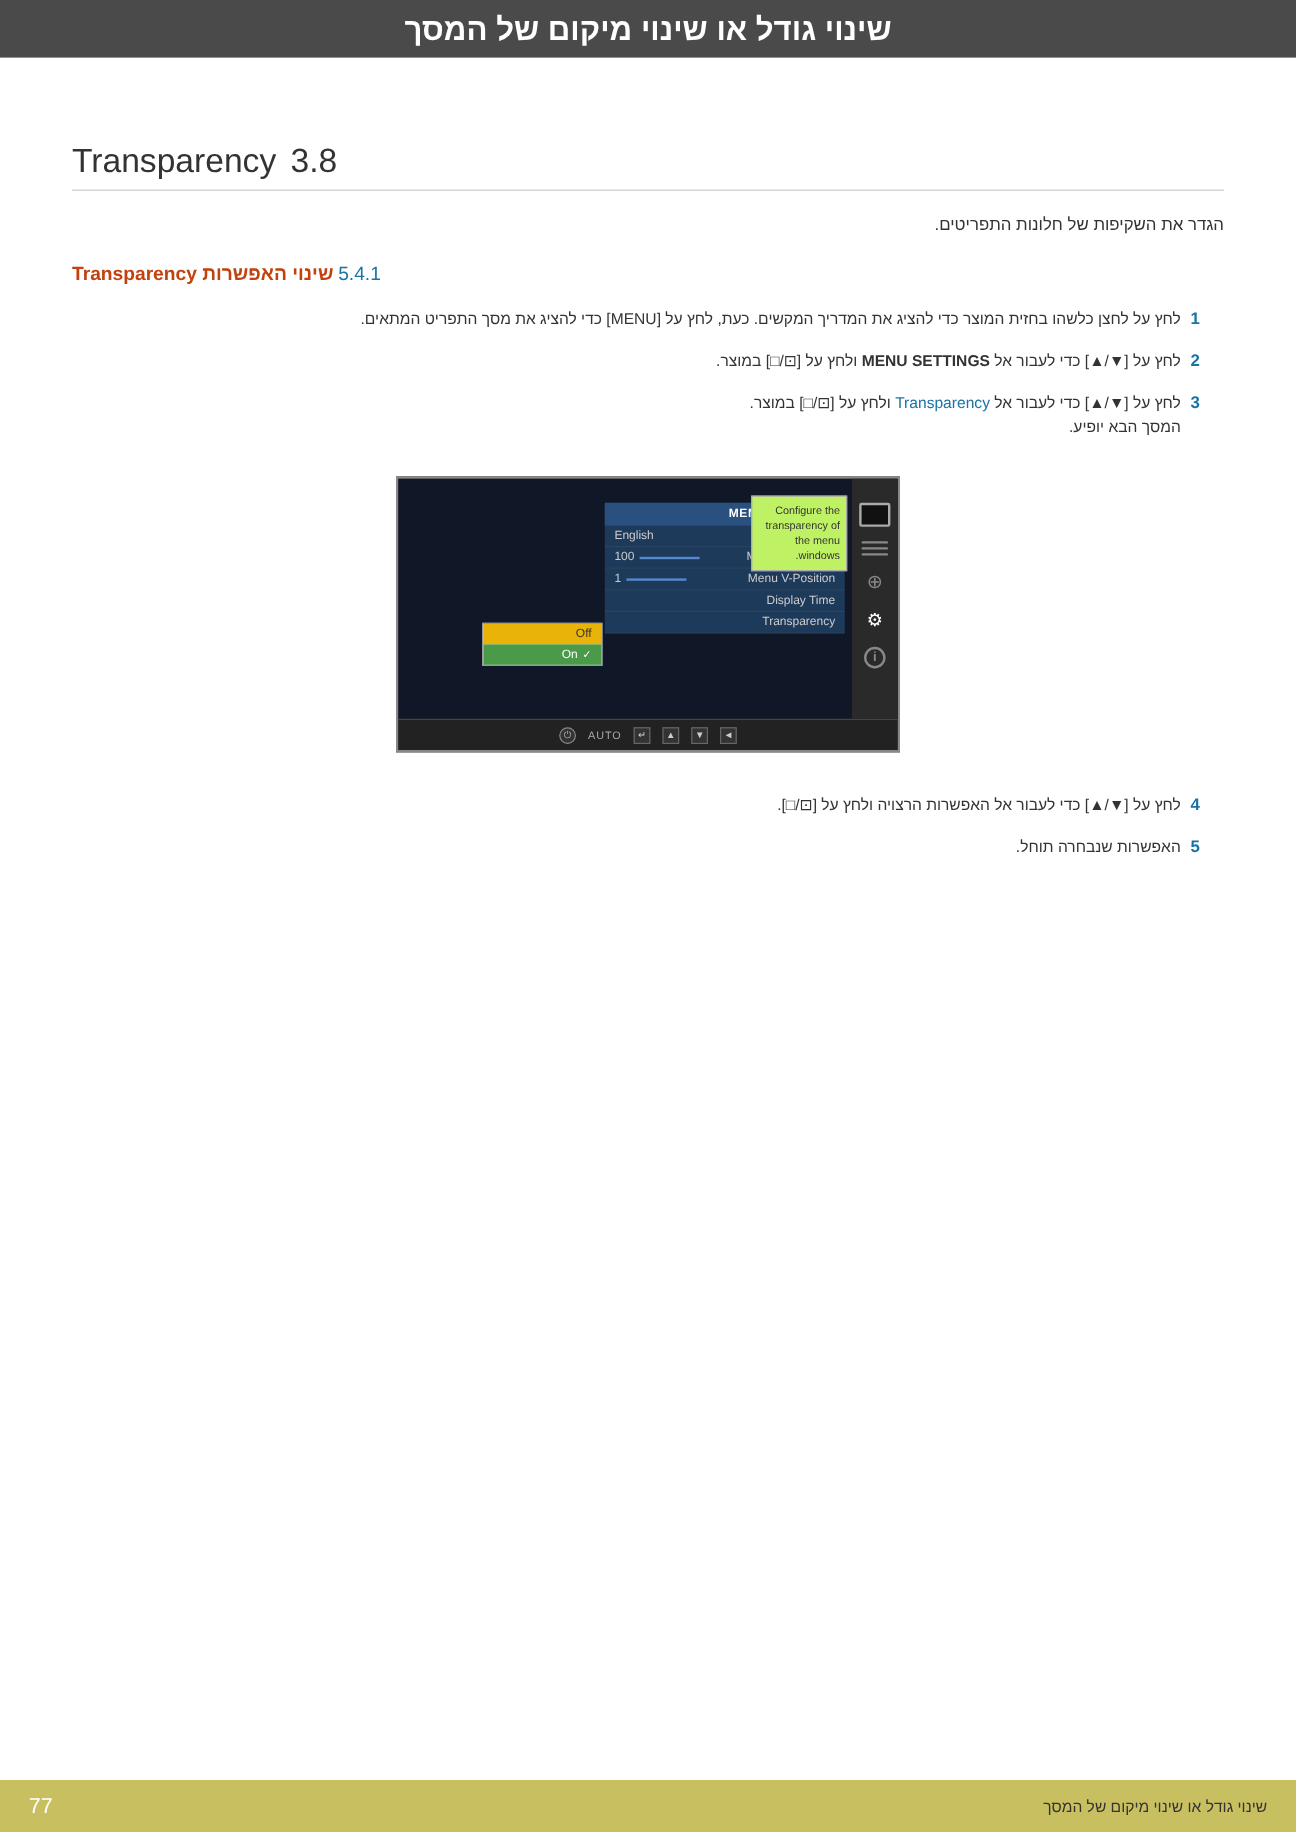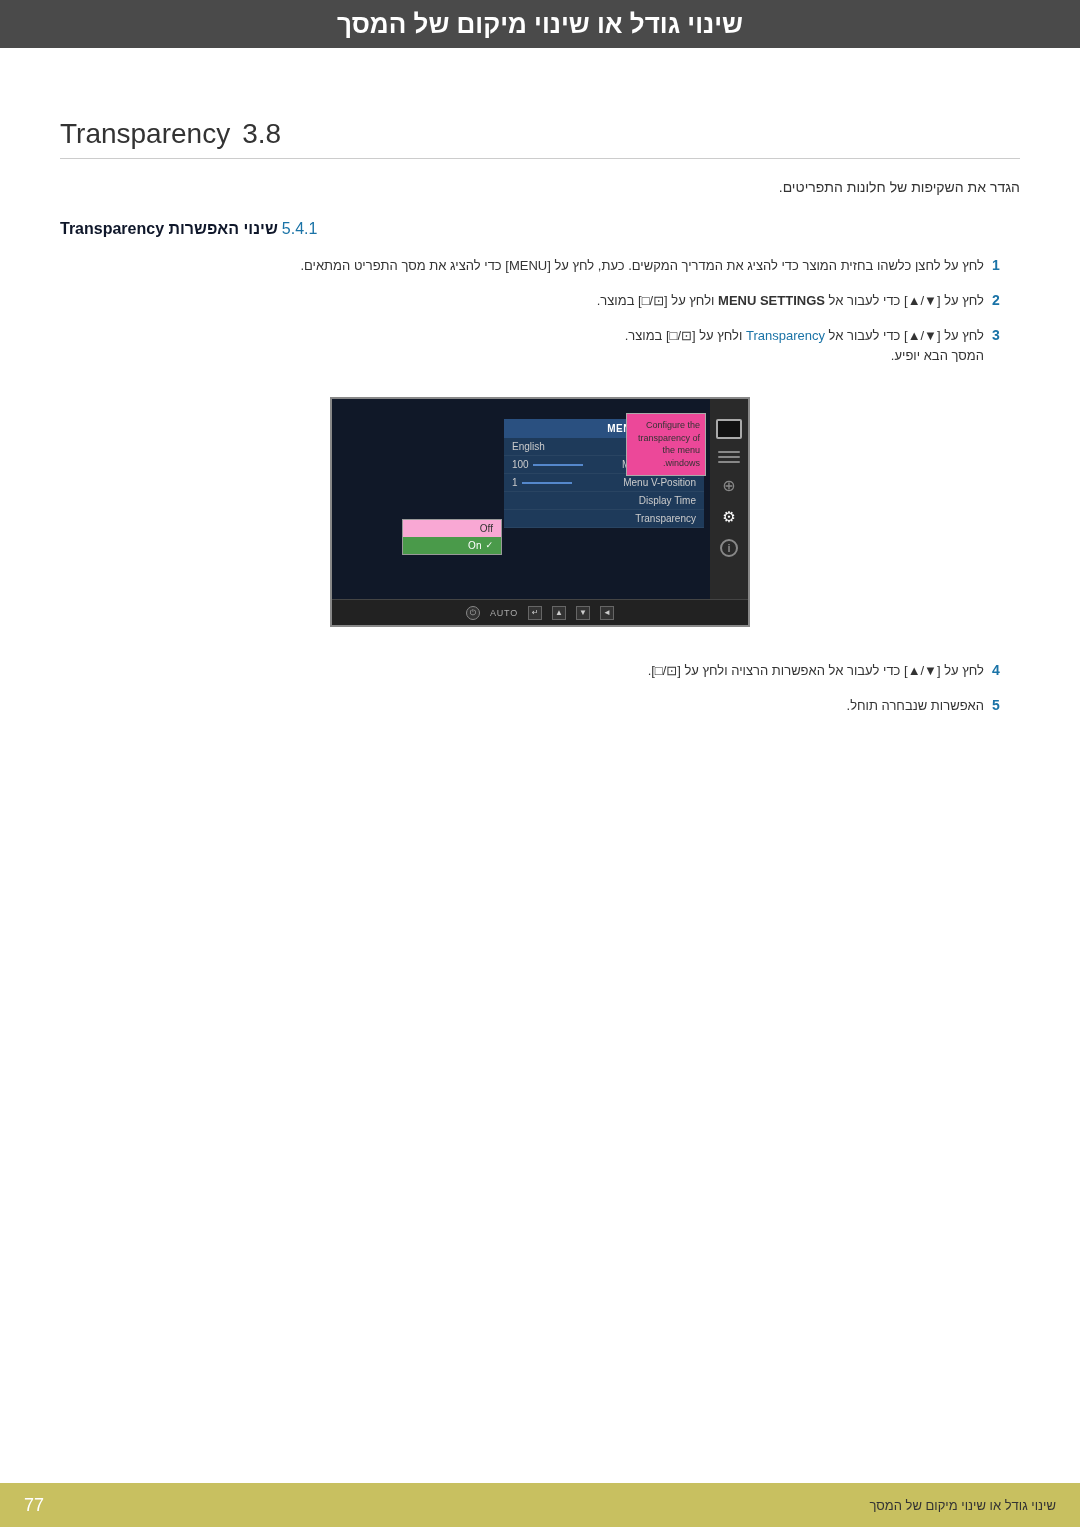--- a/index.html
+++ b/index.html
@@ -80,21 +80,21 @@
     }
 
     .sub-section-number {
       font-size: 16px;
       color: #1a73a7;
       margin-left: 4px;
     }
 
     .sub-section-title {
       font-size: 16px;
-      color: #0f172a;
+      color: #c2410c;
       font-weight: bold;
       text-align: right;
     }
 
     
     .steps-container {
       margin-top: 10px;
     }
 
     .step {
@@ -181,42 +181,42 @@
 
     .menu-item-row .item-value {
       color: #ccc;
       text-align: right;
     }
 
     .dropdown-option {
       padding: 3px 8px;
       font-size: 10px;
       color: #333;
-      background: #f9a8d4;
+      background: #eab308;
     }
 
     .dropdown-option.selected {
       background: #4a9a4a;
       color: #fff;
       display: flex;
       align-items: center;
       gap: 4px;
     }
 
     .checkmark {
       font-size: 9px;
     }
 
     
     .tooltip-bubble {
       position: absolute;
       right: 4px;
       top: 14px;
       width: 80px;
-      background: #ec4899;
+      background: #bef264;
       border: 1px solid #aaa;
       padding: 5px;
       font-size: 9px;
       color: #333;
       line-height: 1.4;
     }
 
     
     .bottom-footer {
       position: fixed;

